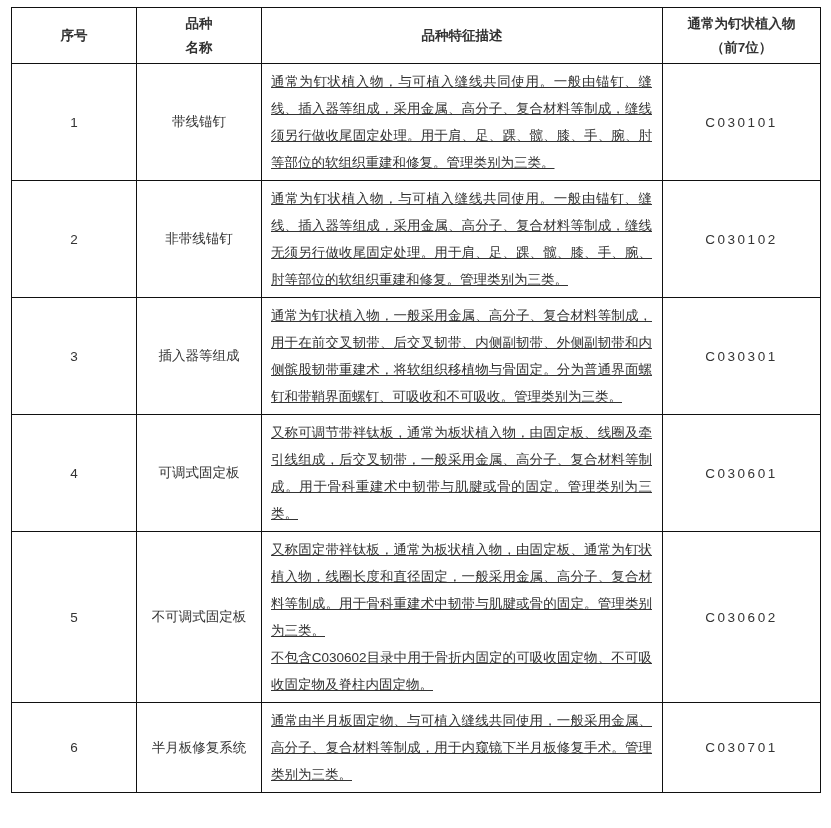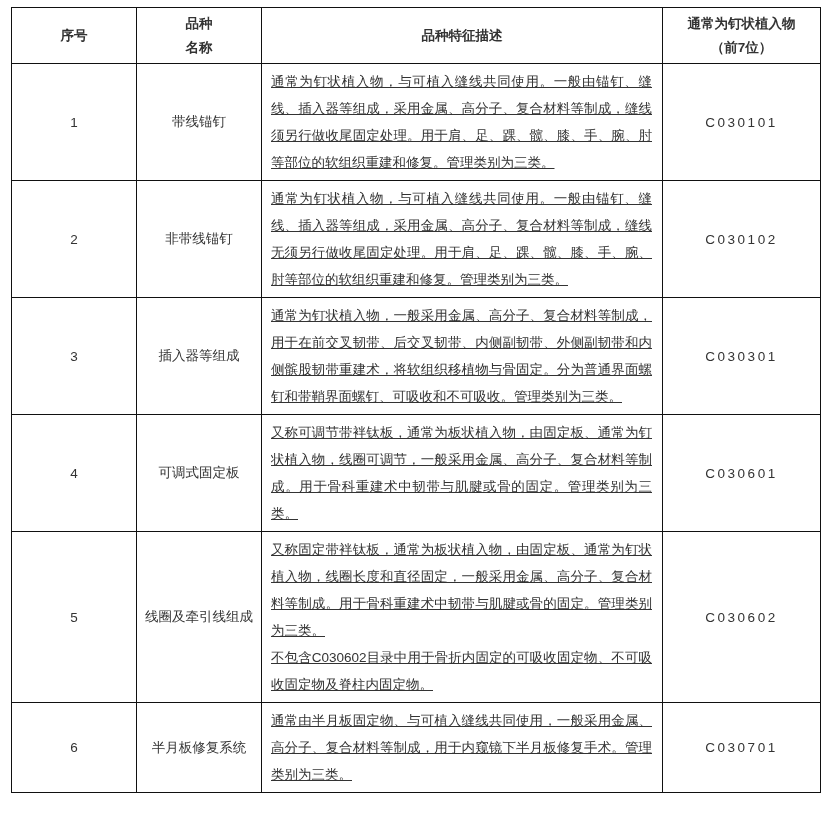--- a/index.html
+++ b/index.html
@@ -109,27 +109,27 @@
       <td class="cell-center">插入器等组成</td>
       <td class="cell-desc">
         <p>通常为钉状植入物，一般采用金属、高分子、复合材料等制成，用于在前交叉韧带、后交叉韧带、内侧副韧带、外侧副韧带和内侧髌股韧带重建术，将软组织移植物与骨固定。分为普通界面螺钉和带鞘界面螺钉、可吸收和不可吸收。管理类别为三类。</p>
       </td>
       <td class="cell-code">C030301</td>
     </tr>
     <tr>
       <td class="cell-center">4</td>
       <td class="cell-center">可调式固定板</td>
       <td class="cell-desc">
-        <p>又称可调节带袢钛板，通常为板状植入物，由固定板、通常为钉状植入物，线圈可调节，一般采用金属、高分子、复合材料等制成。用于骨科重建术中韧带与肌腱或骨的固定。管理类别为三类。</p>
+        <p>又称可调节带袢钛板，通常为板状植入物，由固定板、线圈及牵引线组成，后交叉韧带，一般采用金属、高分子、复合材料等制成。用于骨科重建术中韧带与肌腱或骨的固定。管理类别为三类。</p>
       </td>
       <td class="cell-code">C030601</td>
     </tr>
     <tr>
       <td class="cell-center">5</td>
-      <td class="cell-center">线圈及牵引线组成</td>
+      <td class="cell-center">不可调式固定板</td>
       <td class="cell-desc">
         <p>又称固定带袢钛板，通常为板状植入物，由固定板、通常为钉状植入物，线圈长度和直径固定，一般采用金属、高分子、复合材料等制成。用于骨科重建术中韧带与肌腱或骨的固定。管理类别为三类。</p>
         <p>不包含C030602目录中用于骨折内固定的可吸收固定物、不可吸收固定物及脊柱内固定物。</p>
       </td>
       <td class="cell-code">C030602</td>
     </tr>
     <tr>
       <td class="cell-center">6</td>
       <td class="cell-center">半月板修复系统</td>
       <td class="cell-desc">

